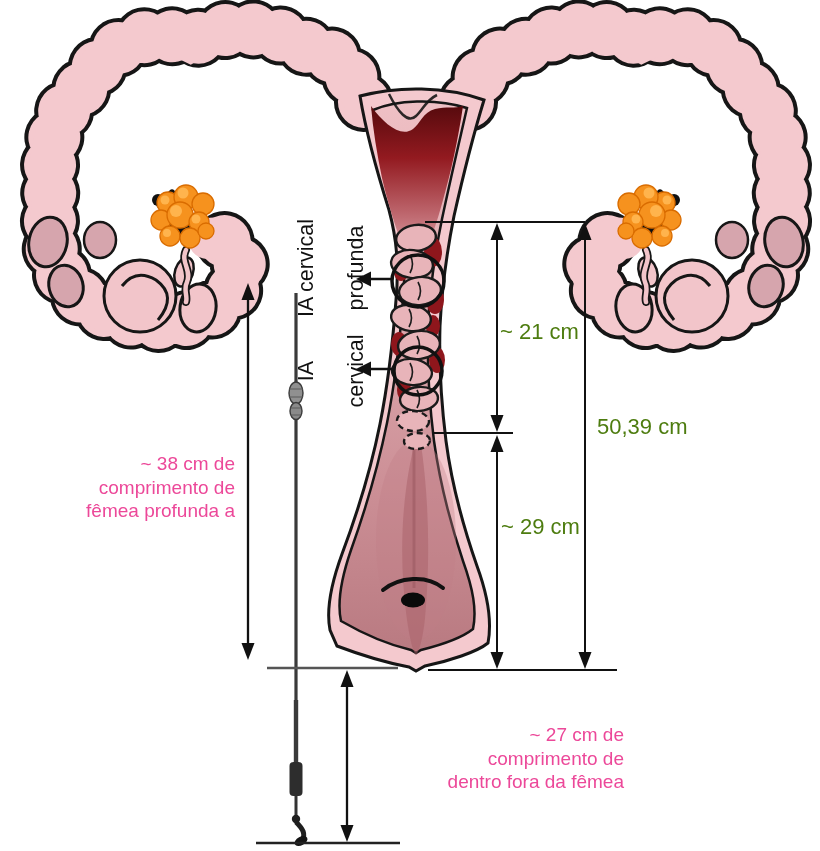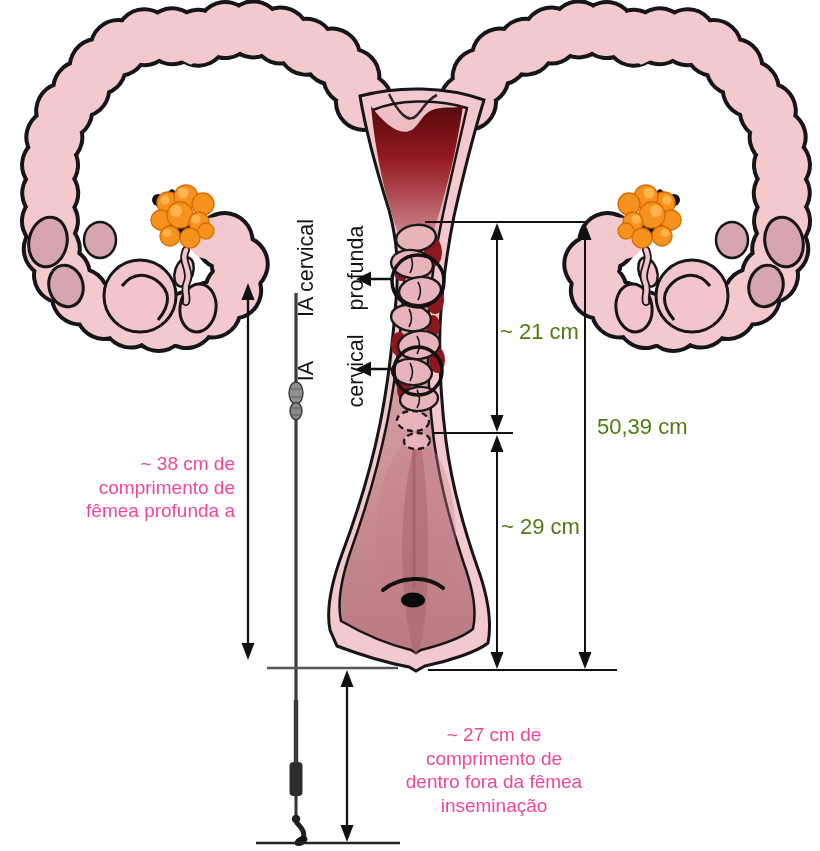--- a/index.html
+++ b/index.html
@@ -198,20 +198,19 @@
   <div class="lbl" style="left:597px;top:415px;">50,39 cm</div>
 
   <div class="lbl" style="left:501px;top:515px;">~ 29 cm</div>
 
   <div class="tb" style="left:40px;top:452px;width:195px;text-align:right;">
     <div>~ 38 cm de</div>
     <div>comprimento de</div>
     <div>fêmea profunda a</div>
   </div>
 
-  <div class="tb" style="left:364px;top:723px;width:260px;text-align:center;">
+  <div class="tb" style="left:364px;top:723px;width:260px;text-align:right;">
     <div>~ 27 cm de</div>
     <div>comprimento de</div>
     <div>dentro fora da fêmea</div>
-    <div>inseminação</div>
   </div>
 
 </div>
 
 </body></html>

